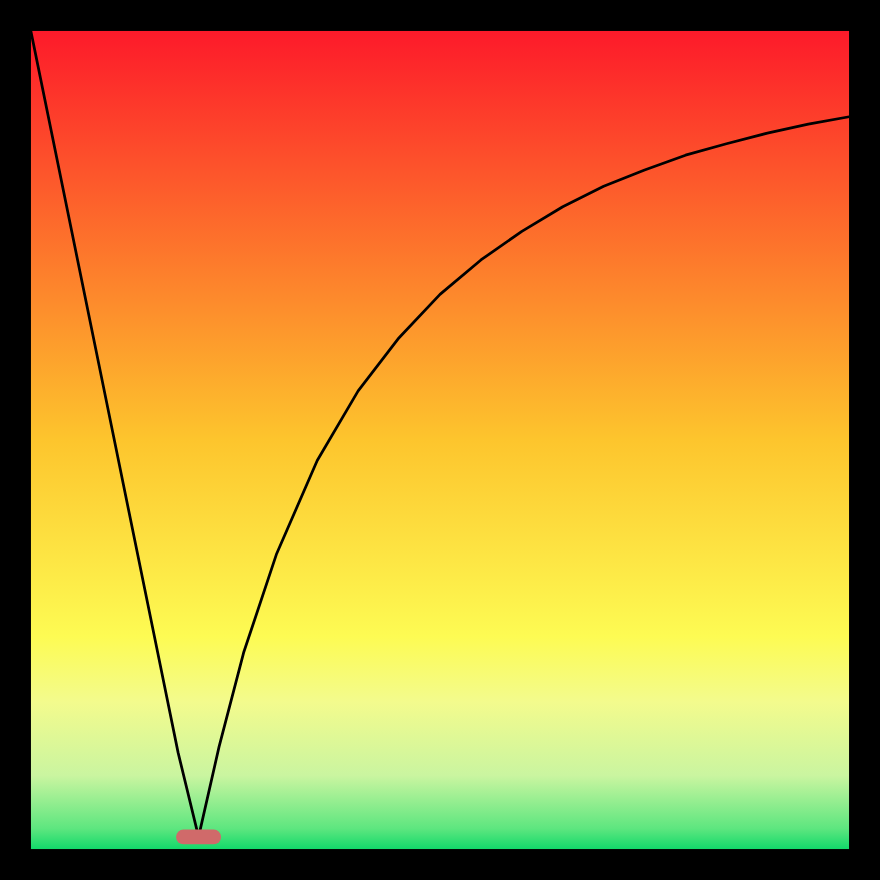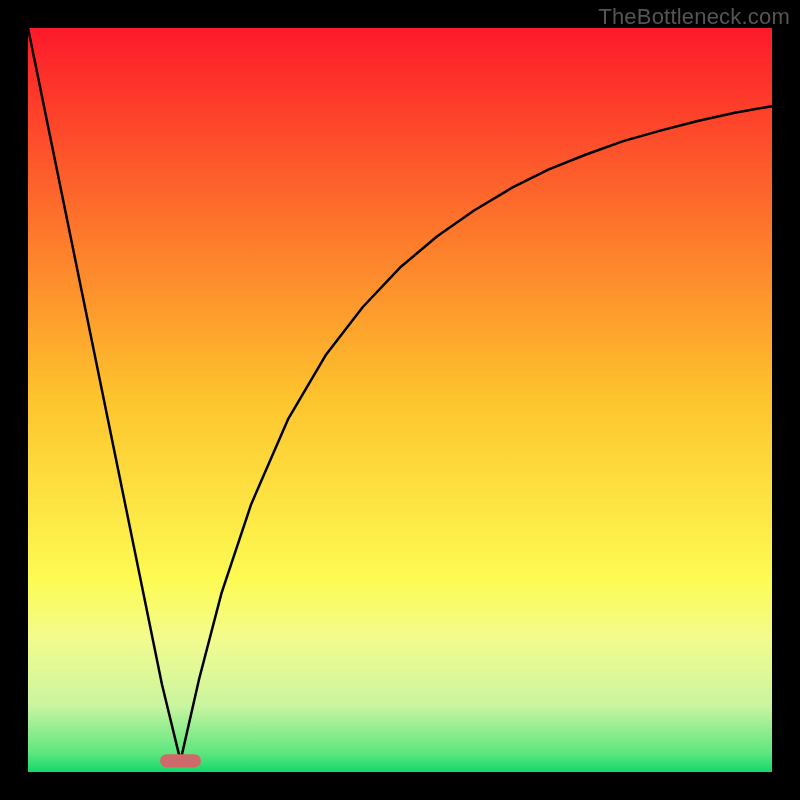--- a/index.html
+++ b/index.html
@@ -37,21 +37,20 @@
     font-size: 22px;
     font-weight: 500;
     letter-spacing: 0.2px;
     user-select: none;
   }
 </style>
 </head>
 <body>
 
 <div class="outer">
-  <div class="watermark">TheBottleneck.com</div>
 
   <div class="plot">
     <svg viewBox="0 0 744 744" preserveAspectRatio="none">
       <defs>
         <linearGradient id="bg-grad" x1="0" y1="0" x2="0" y2="1">
 
         <stop offset="0%" stop-color="#fd1a2a"></stop>
             <stop offset="50%" stop-color="#fdc52d"></stop>
             <stop offset="74%" stop-color="#fdfb53"></stop>
             <stop offset="82%" stop-color="#f3fb8d"></stop>

